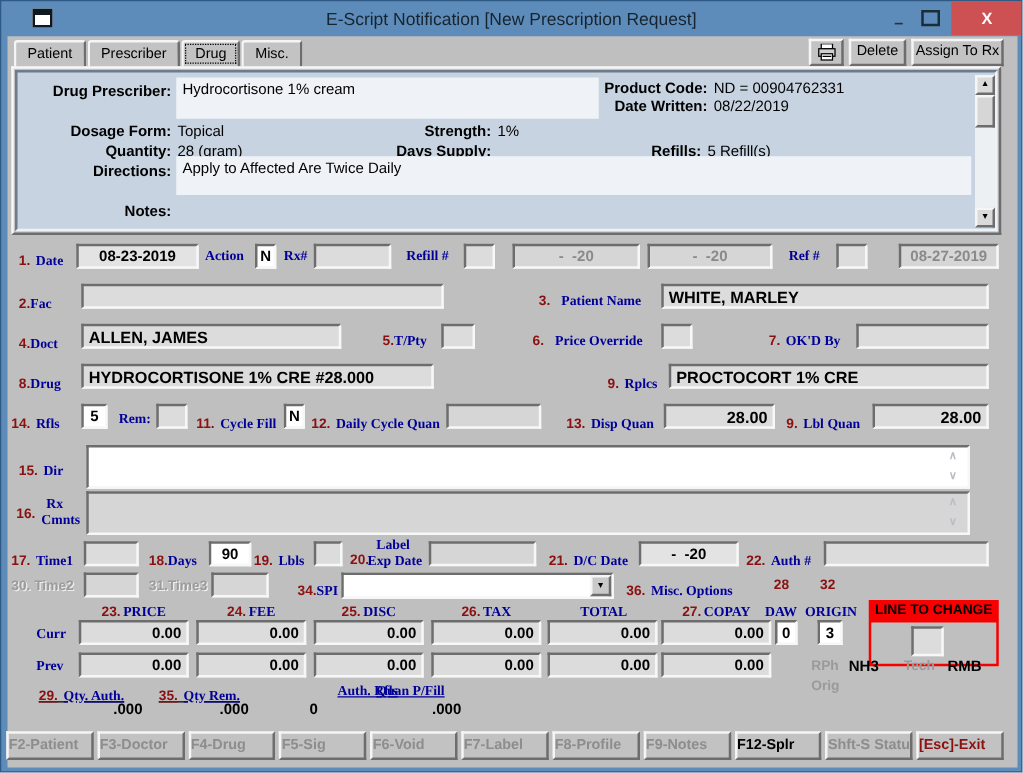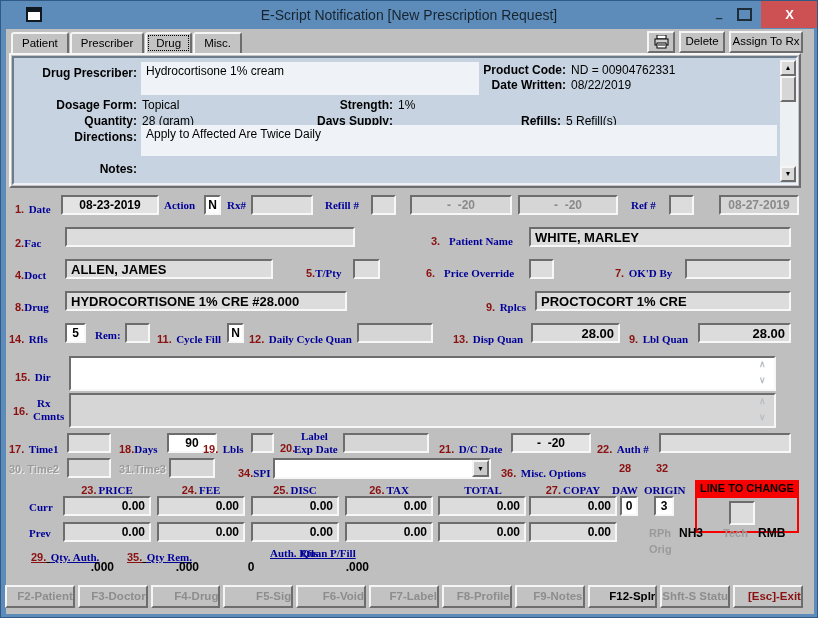--- a/index.html
+++ b/index.html
@@ -39,21 +39,21 @@
   .tarea { position:absolute; border:2px solid; border-color:#6d6d6d #f7f7f7 #f7f7f7 #6d6d6d; }
   .chev { position:absolute; font-size:9px; color:#b7bec5; font-weight:bold; }
   .ddown { position:absolute; background:#fff; border:2px solid; border-color:#6d6d6d #f7f7f7 #f7f7f7 #6d6d6d; }
   .ddown .arrowbtn { position:absolute; right:0; top:0; bottom:0; width:17px; background:#c9c9c9; border:2px solid; border-color:#f5f5f5 #6d6d6d #6d6d6d #f5f5f5; font-size:7px; text-align:center; line-height:13px; color:#000; }
   .hdr { position:absolute; text-align:center; font-weight:bold; font-size:11px; white-space:pre; }
   .hdr .num { margin-right:2px; }
   .ltc-label { position:absolute; left:694px; top:479px; width:104px; height:16px; background:#f80000; color:#000; font-weight:bold; font-size:11px; text-align:center; line-height:16px; }
   .ltc-box { position:absolute; left:694px; top:495px; width:104px; height:37px; border:2px solid #f80000; }
   .ulbl { text-decoration:underline; }
   .fkeys { position:absolute; left:4px; top:584px; width:798px; height:23px; display:flex; gap:3px; }
-  .fkey { flex:1; background:#c2c2c2; border:2px solid; border-color:#f5f5f5 #6d6d6d #6d6d6d #f5f5f5; font-weight:bold; font-size:11.5px; color:#8d8d8d; text-align:right; line-height:18px; white-space:nowrap; overflow:hidden; }
+  .fkey { flex:1; background:#c2c2c2; border:2px solid; border-color:#f5f5f5 #6d6d6d #6d6d6d #f5f5f5; font-weight:bold; font-size:11.5px; color:#8d8d8d; text-align:left; line-height:18px; white-space:nowrap; overflow:hidden; }
   .fkey.on { color:#000; }
   .fkey.exit { color:#8b1111; }
   .gray { color:#9a9a9a; font-weight:bold; font-size:11px; }
   .blk { color:#000; font-weight:bold; font-size:12px; }
 </style>
 </head>
 <body>
 
 <div class="window">
 
@@ -168,21 +168,21 @@
   <div class="abs num" style="left:12px;top:404px;">16.</div>
   <div class="abs lbl" style="left:36px;top:396px;">Rx</div>
   <div class="abs lbl" style="left:32px;top:409px;">Cmnts</div>
   <div class="tarea" style="left:68px;top:392px;width:707px;height:35px;background:#d6d6d6;"></div>
   <div class="chev" style="left:758px;top:395px;">∧</div>
   <div class="chev" style="left:758px;top:411px;">∨</div>
 
   <div class="abs" style="left:8px;top:438px;"><span class="num">17.</span> <span class="lbl">Time1</span></div>
   <div class="fld" style="left:66px;top:432px;width:44px;"></div>
   <div class="abs" style="left:118px;top:438px;"><span class="num">18.</span><span class="lbl">Days</span></div>
-  <div class="fld white center" style="left:166px;top:432px;width:50px;">90</div>
+  <div class="fld white center" style="left:166px;top:432px;width:34px;">90</div>
   <div class="abs" style="left:202px;top:438px;"><span class="num">19.</span> <span class="lbl">Lbls</span></div>
   <div class="fld" style="left:250px;top:432px;width:23px;"></div>
   <div class="abs num" style="left:279px;top:441px;">20.</div>
   <div class="abs lbl" style="left:300px;top:429px;">Label</div>
   <div class="abs lbl" style="left:293px;top:442px;">Exp Date</div>
   <div class="fld dis" style="left:342px;top:432px;width:86px;"></div>
   <div class="abs" style="left:438px;top:438px;"><span class="num">21.</span> <span class="lbl">D/C Date</span></div>
   <div class="fld center" style="left:510px;top:432px;width:80px;background:#e3e3e3;">-  -20</div>
   <div class="abs" style="left:596px;top:438px;"><span class="num">22.</span> <span class="lbl">Auth #</span></div>
   <div class="fld" style="left:658px;top:432px;width:132px;"></div>

